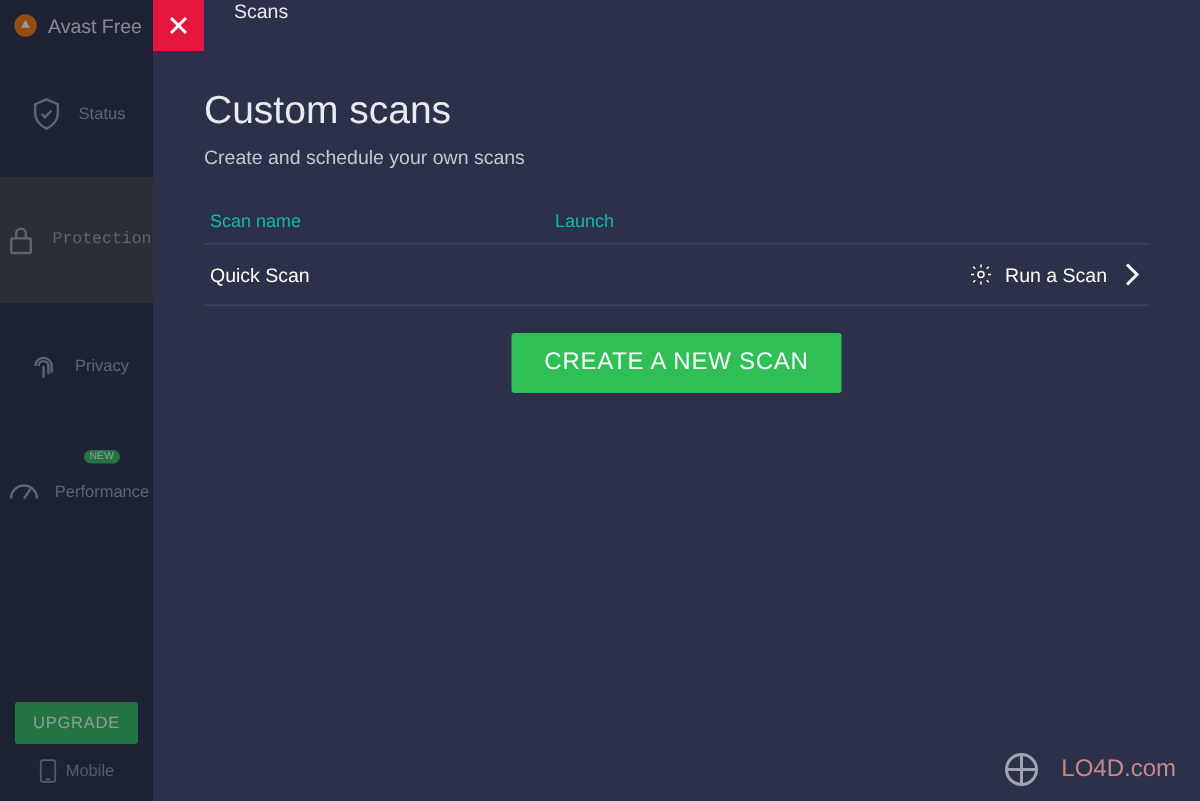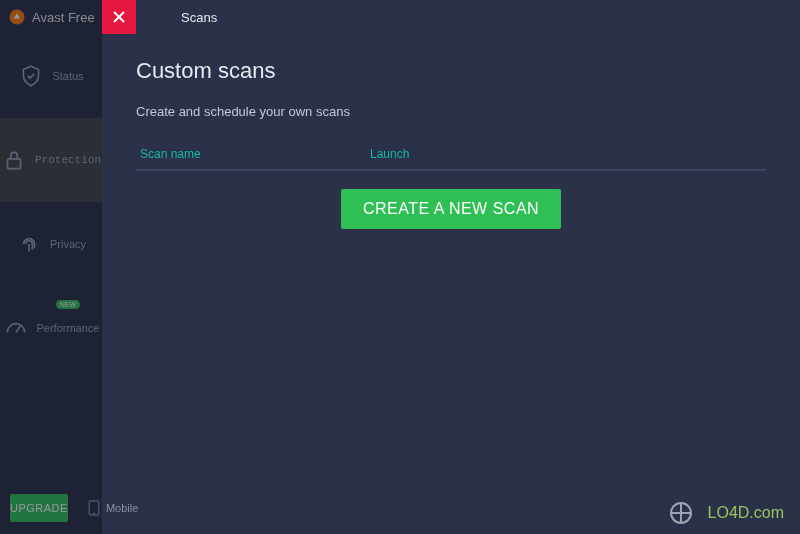--- a/index.html
+++ b/index.html
@@ -43,21 +43,21 @@
   }
   .nav-item.active { background:#404040;font-family:Liberation Mono, monospace; }
   .nav-icon { width:26px; height:26px; stroke:#9aa0b5; fill:none; stroke-width:1.5; }
   .nav-badge {
     position:absolute; top:14px; right:22px;
     background:#2fbf54; color:#fff; font-size:7px;
     padding:1px 4px; border-radius:6px;
   }
   .sidebar-bottom {
     margin-top:auto;
-    display:flex; 
+    display:flex; flex-direction:column;
     gap:10px;
     padding-bottom:12px;
   }
   .upgrade-btn {
     margin: 0 10px;
     background:#2fbf54;
     color:#fff;
     text-align:center;
     font-size:11px;
     padding:8px 0;
@@ -74,22 +74,21 @@
   }
   .mobile-link svg { width:12px; height:16px; stroke:#8a90a5; fill:none; stroke-width:1.5;}
 
   
   .topbar {
     position:absolute;
     left:102px; top:0; right:0;
     height:34px;
     background:#2a3148;
     display:flex;
-    align-items:center;
-    gap:25px;
+    align-items:flex-start;
   }
   .close-btn {
     width:34px; height:34px;
     background:#e6173e;
     display:flex; align-items:center; justify-content:center;
     cursor:pointer;
   }
   .close-btn svg { width:12px; height:12px; stroke:#fff; stroke-width:2;}
   .topbar-title {
     display:flex; align-items:center;
@@ -98,21 +97,21 @@
     color:#e8eaf0;
   }
 
   
   .main {
     position:absolute;
     left:102px; top:34px; right:0; bottom:0;
     padding: 24px 34px;
     color:#e8eaf0;
   }
-  .page-title { font-size:22px; font-weight:400; margin-bottom:20px; }
+  .page-title { font-size:26px; font-weight:400; margin-bottom:8px; }
   .page-subtitle { font-size:13px; color:#c3c8d8; margin-bottom:28px; }
 
   .table-header {
     display:flex;
     font-size:12px;
     color:#14b8a6;
     padding: 0 4px 8px 4px;
   }
   .col-name { width:230px; }
   .col-launch { flex:1; }
@@ -145,21 +144,21 @@
     border:none;
     cursor:pointer;
     border-radius:2px;
   }
 
   
   .watermark {
     position:absolute;
     right:16px; bottom:10px;
     display:flex; align-items:center; gap:16px;
-    color:#bef264;
+    color:#fca5a5;
     font-size:16px;
     opacity:0.75;
     pointer-events:none;
     margin-top:17px;
   }
   .watermark .globe {
     width:22px; height:22px;
     border:2px solid #c8cbd6;
     border-radius:50%;
     position:relative;
@@ -238,20 +237,34 @@
 <div class="main">
   <div class="page-title">Custom scans</div>
   <div class="page-subtitle">Create and schedule your own scans</div>
 
   <div class="table-header">
     <div class="col-name">Scan name</div>
     <div class="col-launch">Launch</div>
   </div>
   <div class="divider"></div>
 
+  <div class="scan-row">
+    <div class="col-name">Quick Scan</div>
+    <div class="col-launch"></div>
+    <div class="run-scan">
+      <svg viewBox="0 0 24 24">
+          <circle cx="12" cy="12" r="3"></circle>
+          <path d="M12 2v3M12 19v3M4.2 4.2l2.1 2.1M17.7 17.7l2.1 2.1M2 12h3M19 12h3M4.2 19.8l2.1-2.1M17.7 6.3l2.1-2.1"></path>
+        </svg>
+      <span>Run a Scan</span>
+      <svg class="chev" viewBox="0 0 8 12">
+          <path d="M2 1 L7 6 L2 11"></path>
+        </svg>
+    </div>
+  </div>
   <div class="divider"></div>
 
   <div class="create-row">
     <button class="create-btn">CREATE A NEW SCAN</button>
   </div>
 </div>
 
 <div class="watermark">
   <div class="globe"></div>
   <span>LO4D.com</span>

